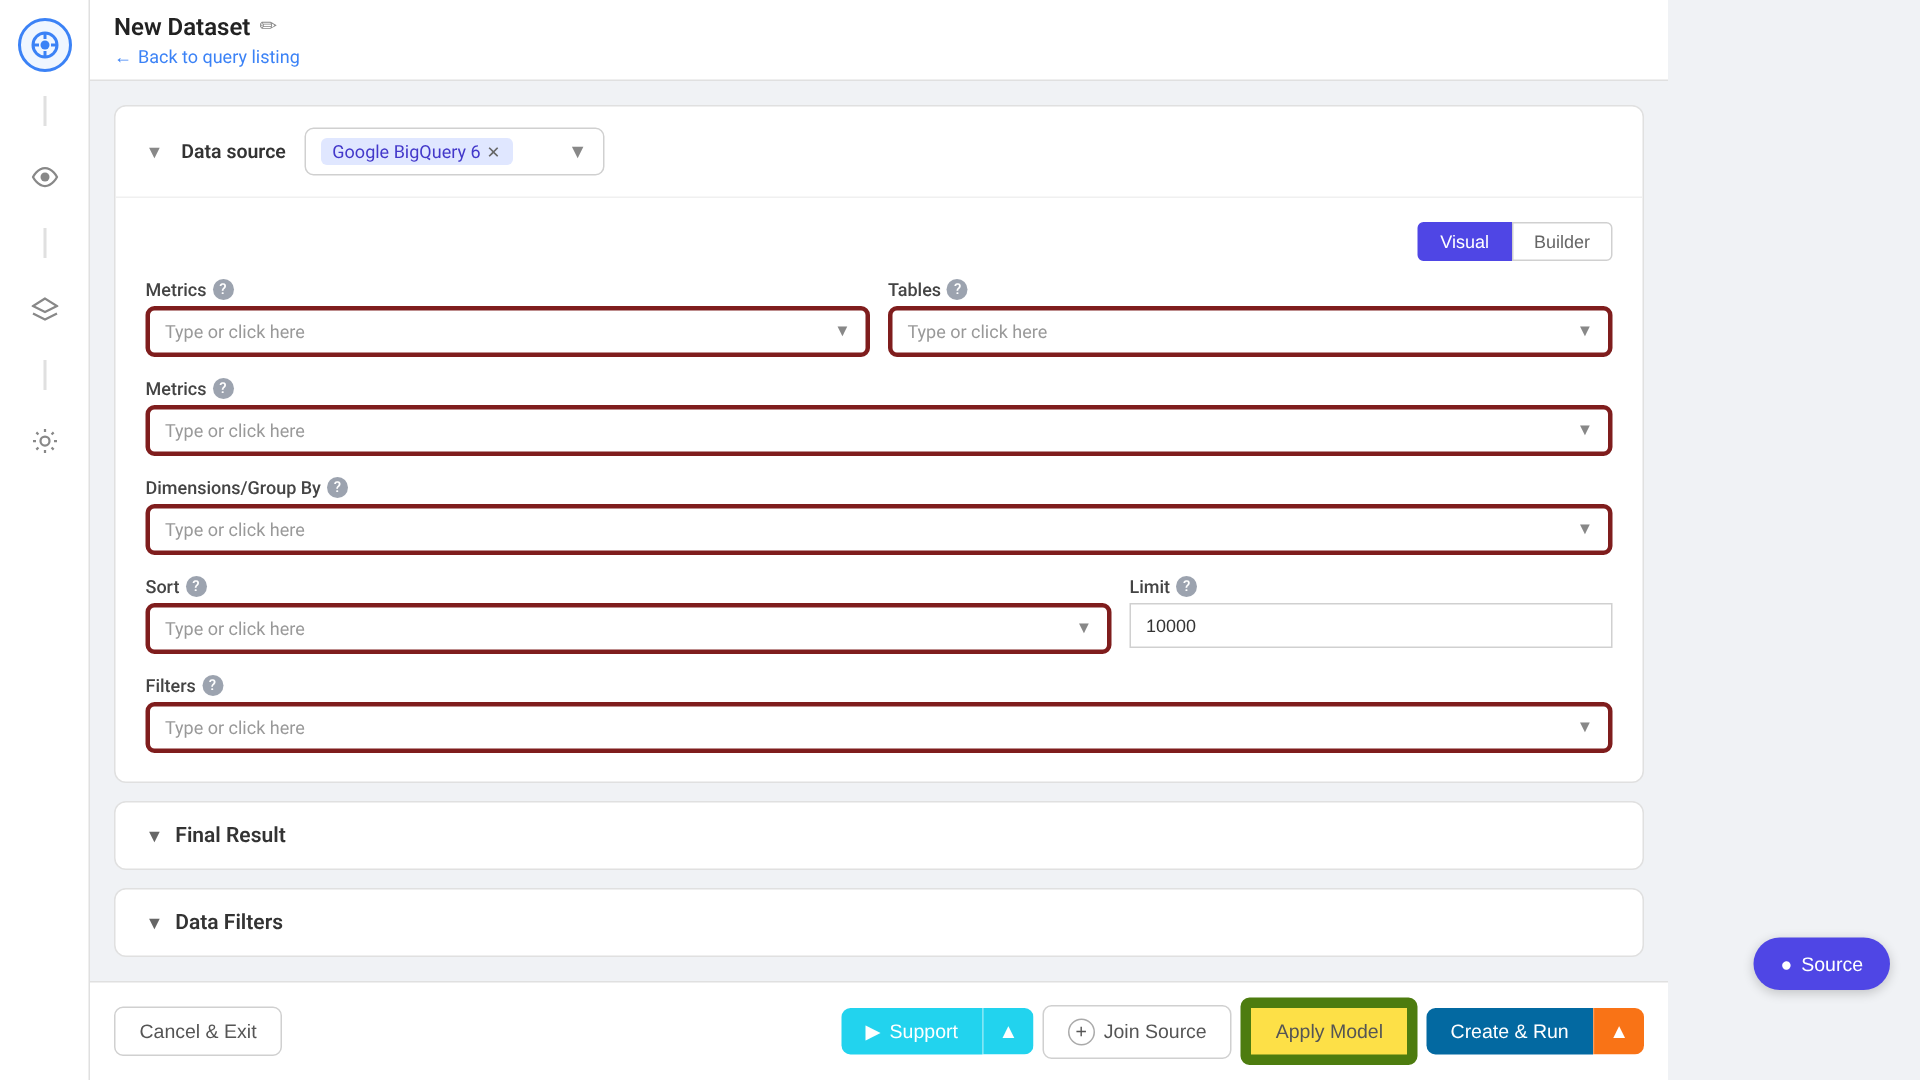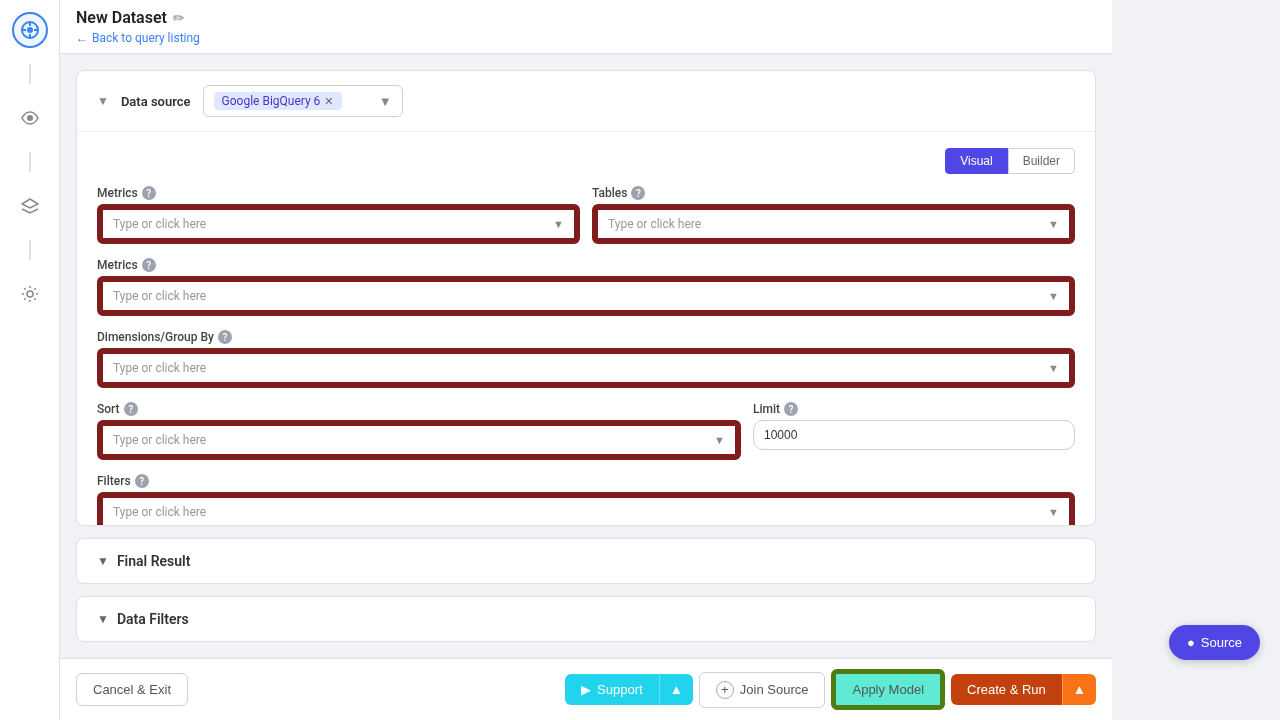--- a/index.html
+++ b/index.html
@@ -57,38 +57,38 @@
     .toggle-btn { padding: 5px 14px; border: 1px solid #d0d0d0; background: #fff; cursor: pointer; font-size: 12px; color: #666; }
     .toggle-btn.active { background: #4f46e5; color: #ffffff; border-color: #4f46e5; }
     .toggle-btn:first-child { border-radius: 4px 0 0 4px; }
     .toggle-btn:last-child { border-radius: 0 4px 4px 0; }
 
     
     .form-row { display: flex; gap: 12px; margin-bottom: 14px; }
     .form-group { display: flex; flex-direction: column; gap: 4px; flex: 1; }
     .form-label { font-size: 12px; font-weight: 500; color: #444; display: flex; align-items: center; gap: 4px; }
     .help-icon { width: 14px; height: 14px; border-radius: 50%; background: #9ca3af; color: #fff; font-size: 10px; display: inline-flex; align-items: center; justify-content: center; cursor: pointer; }
-    .form-select { display: flex; align-items: flex-end; border: 6px solid #7f1d1d; border-radius: 6px; padding: 7px 10px; background: #fff; cursor: pointer; color: #999; font-size: 12px; }
+    .form-select { display: flex; align-items: flex-start; border: 3px solid #7f1d1d; border-radius: 6px; padding: 7px 10px; background: #fff; cursor: pointer; color: #999; font-size: 12px; }
     .form-select .placeholder { flex: 1; }
     .form-select .chevron-down { color: #888; font-size: 11px; }
-    .form-input { border: 1px solid #d0d0d0; border-radius: 10px; padding: 7px 10px; font-size: 12px; color: #333; outline: none; width: 100%; }
+    .form-input { border: 1px solid #d0d0d0; border-radius: 0; padding: 7px 10px; font-size: 12px; color: #333; outline: none; width: 100%; }
 
     
     .collapsible-section { background: #fff; border: 1px solid #e0e0e0; border-radius: 8px; }
 
     
     .footer { background: #fff; border-top: 1px solid #e0e0e0; padding: 10px 16px; display: flex; align-items: center; justify-content: space-between; }
     .cancel-btn { border: 1px solid #d0d0d0; background: #fff; border-radius: 6px; padding: 8px 16px; cursor: pointer; font-size: 13px; color: #555; }
     .footer-right { display: flex; align-items: center; gap: 6px; }
     .preview-btn { background: #22d3ee; color: #fff; border: none; border-radius: 6px 0 0 6px; padding: 8px 16px; cursor: pointer; font-size: 13px; display: flex; align-items: center; gap: 6px; }
     .preview-toggle { background: #22d3ee; color: #fff; border: none; border-radius: 0 6px 6px 0; padding: 8px 10px; cursor: pointer; border-left: 1px solid rgba(255,255,255,0.3); }
     .join-source-btn { background: #fff; border: 1px solid #d0d0d0; border-radius: 6px; padding: 8px 16px; cursor: pointer; font-size: 13px; color: #555; display: flex; align-items: center; gap: 6px; }
     .plus-icon { width: 18px; height: 18px; border-radius: 50%; border: 1px solid #aaa; display: inline-flex; align-items: center; justify-content: center; font-size: 13px; color: #555; }
-    .apply-model-btn { background: #5eead4; border: 5px solid #4d7c0f; border-radius: 6px; padding: 8px 16px; cursor: pointer; font-size: 13px; color: #555; }
-    .create-run-btn { background: #c2410c; color: #fff; border: none; border-radius: 6px 0 0 6px; padding: 8px 16px; cursor: pointer; font-size: 13px; }
+    .apply-model-btn { background: #fde047; border: 7px solid #4d7c0f; border-radius: 6px; padding: 8px 16px; cursor: pointer; font-size: 13px; color: #555; }
+    .create-run-btn { background: #0369a1; color: #fff; border: none; border-radius: 6px 0 0 6px; padding: 8px 16px; cursor: pointer; font-size: 13px; }
     .create-run-toggle { background: #f97316; color: #fff; border: none; border-radius: 0 6px 6px 0; padding: 8px 10px; cursor: pointer; border-left: 1px solid rgba(255,255,255,0.3); }
 
     
     .support-btn { position: fixed; bottom: 60px; right: 20px; background: #4f46e5; color: #fff; border: none; border-radius: 24px; padding: 10px 18px; cursor: pointer; font-size: 13px; display: flex; align-items: center; gap: 6px; box-shadow: 0 2px 8px rgba(0,0,0,0.2); }
   </style>
 </head>
 <body>
 
 <div class="app-container">
 

